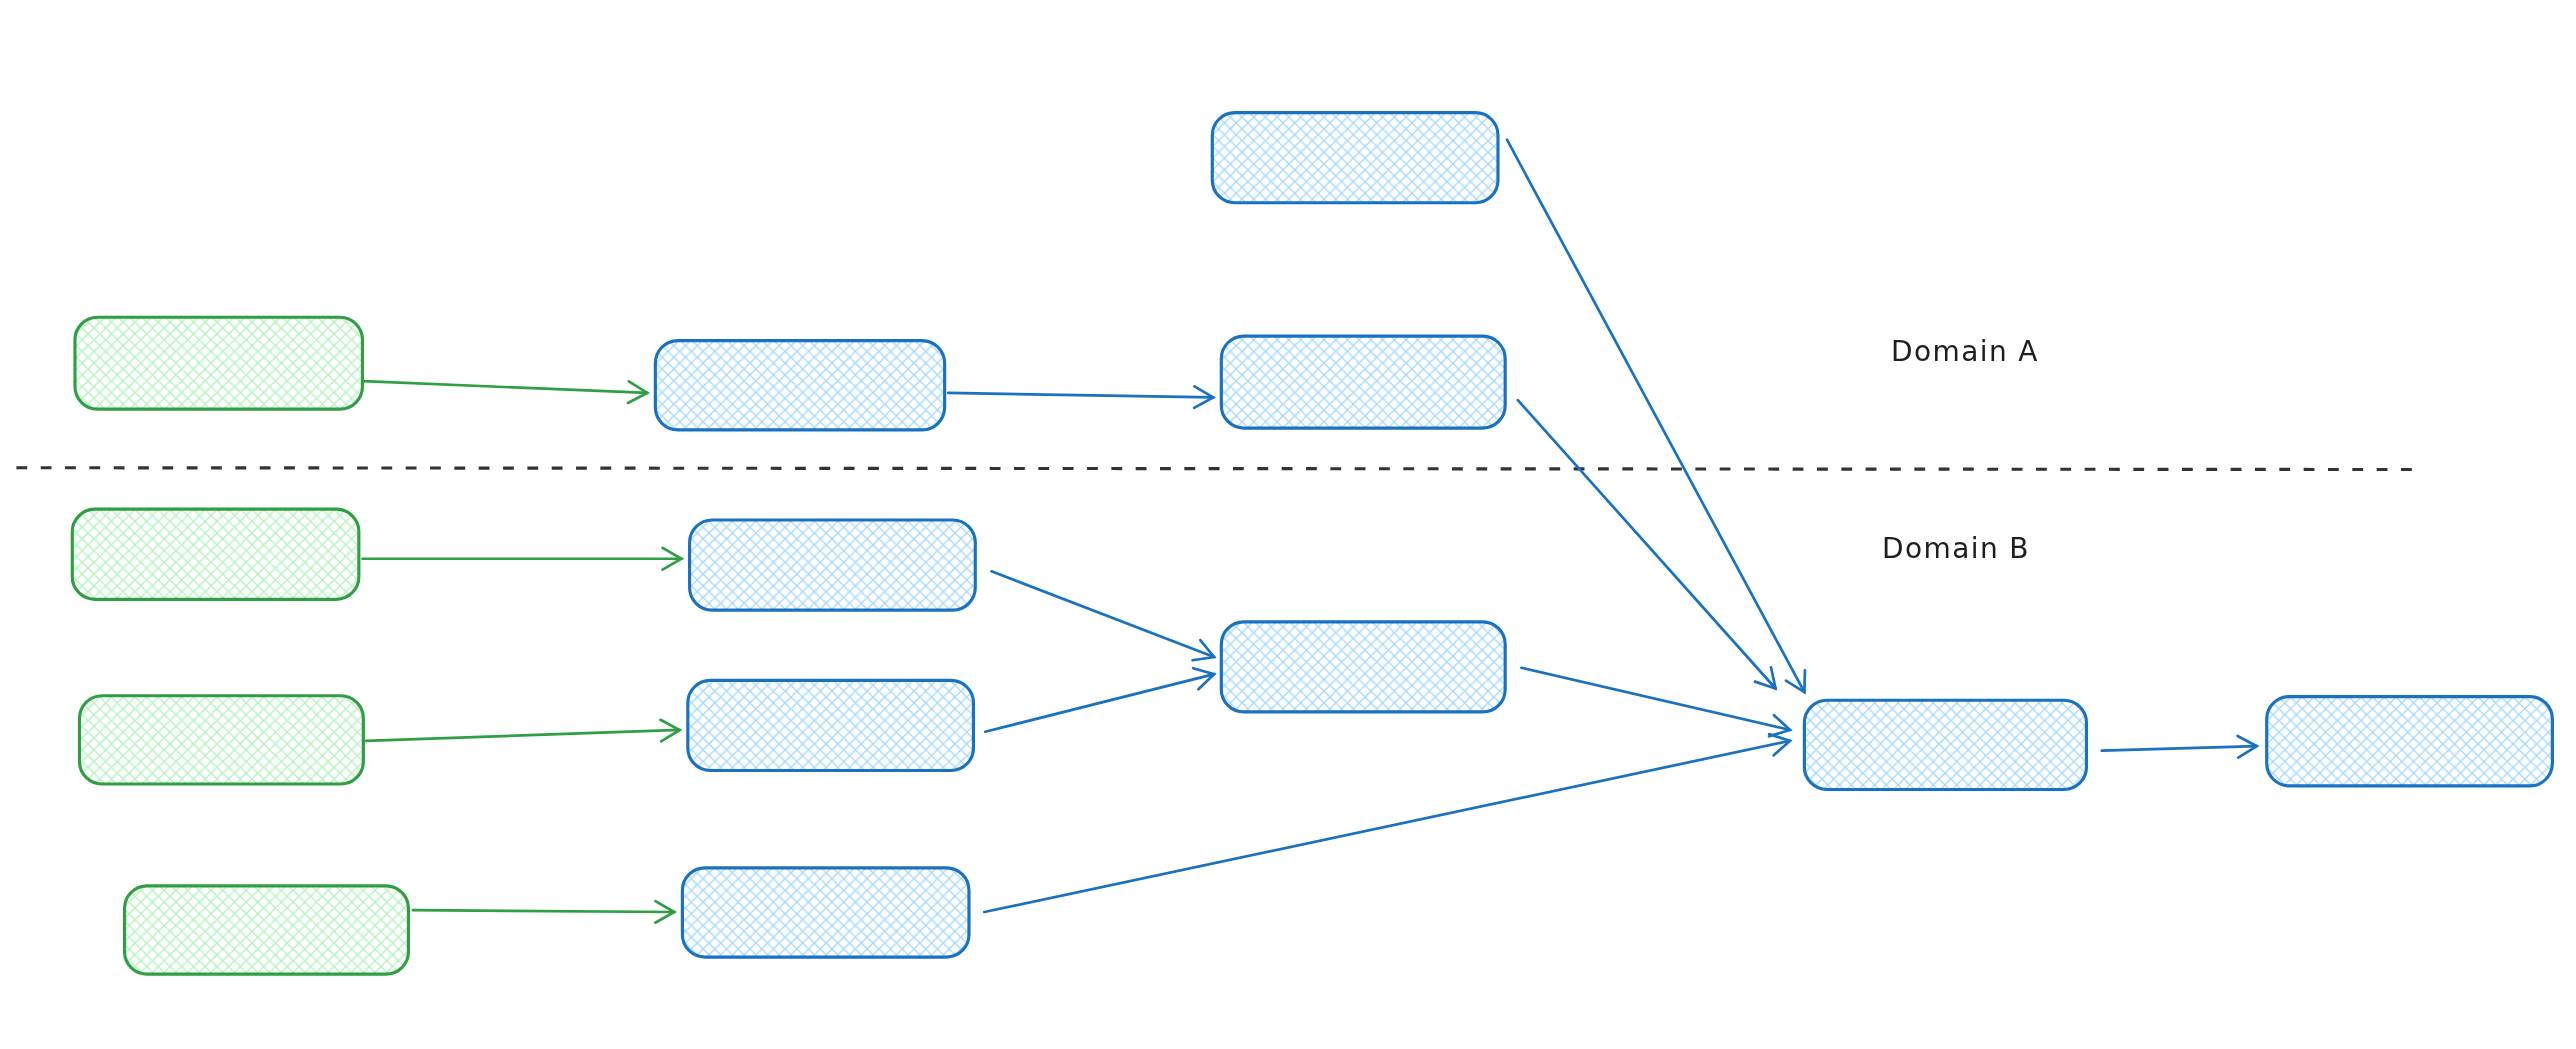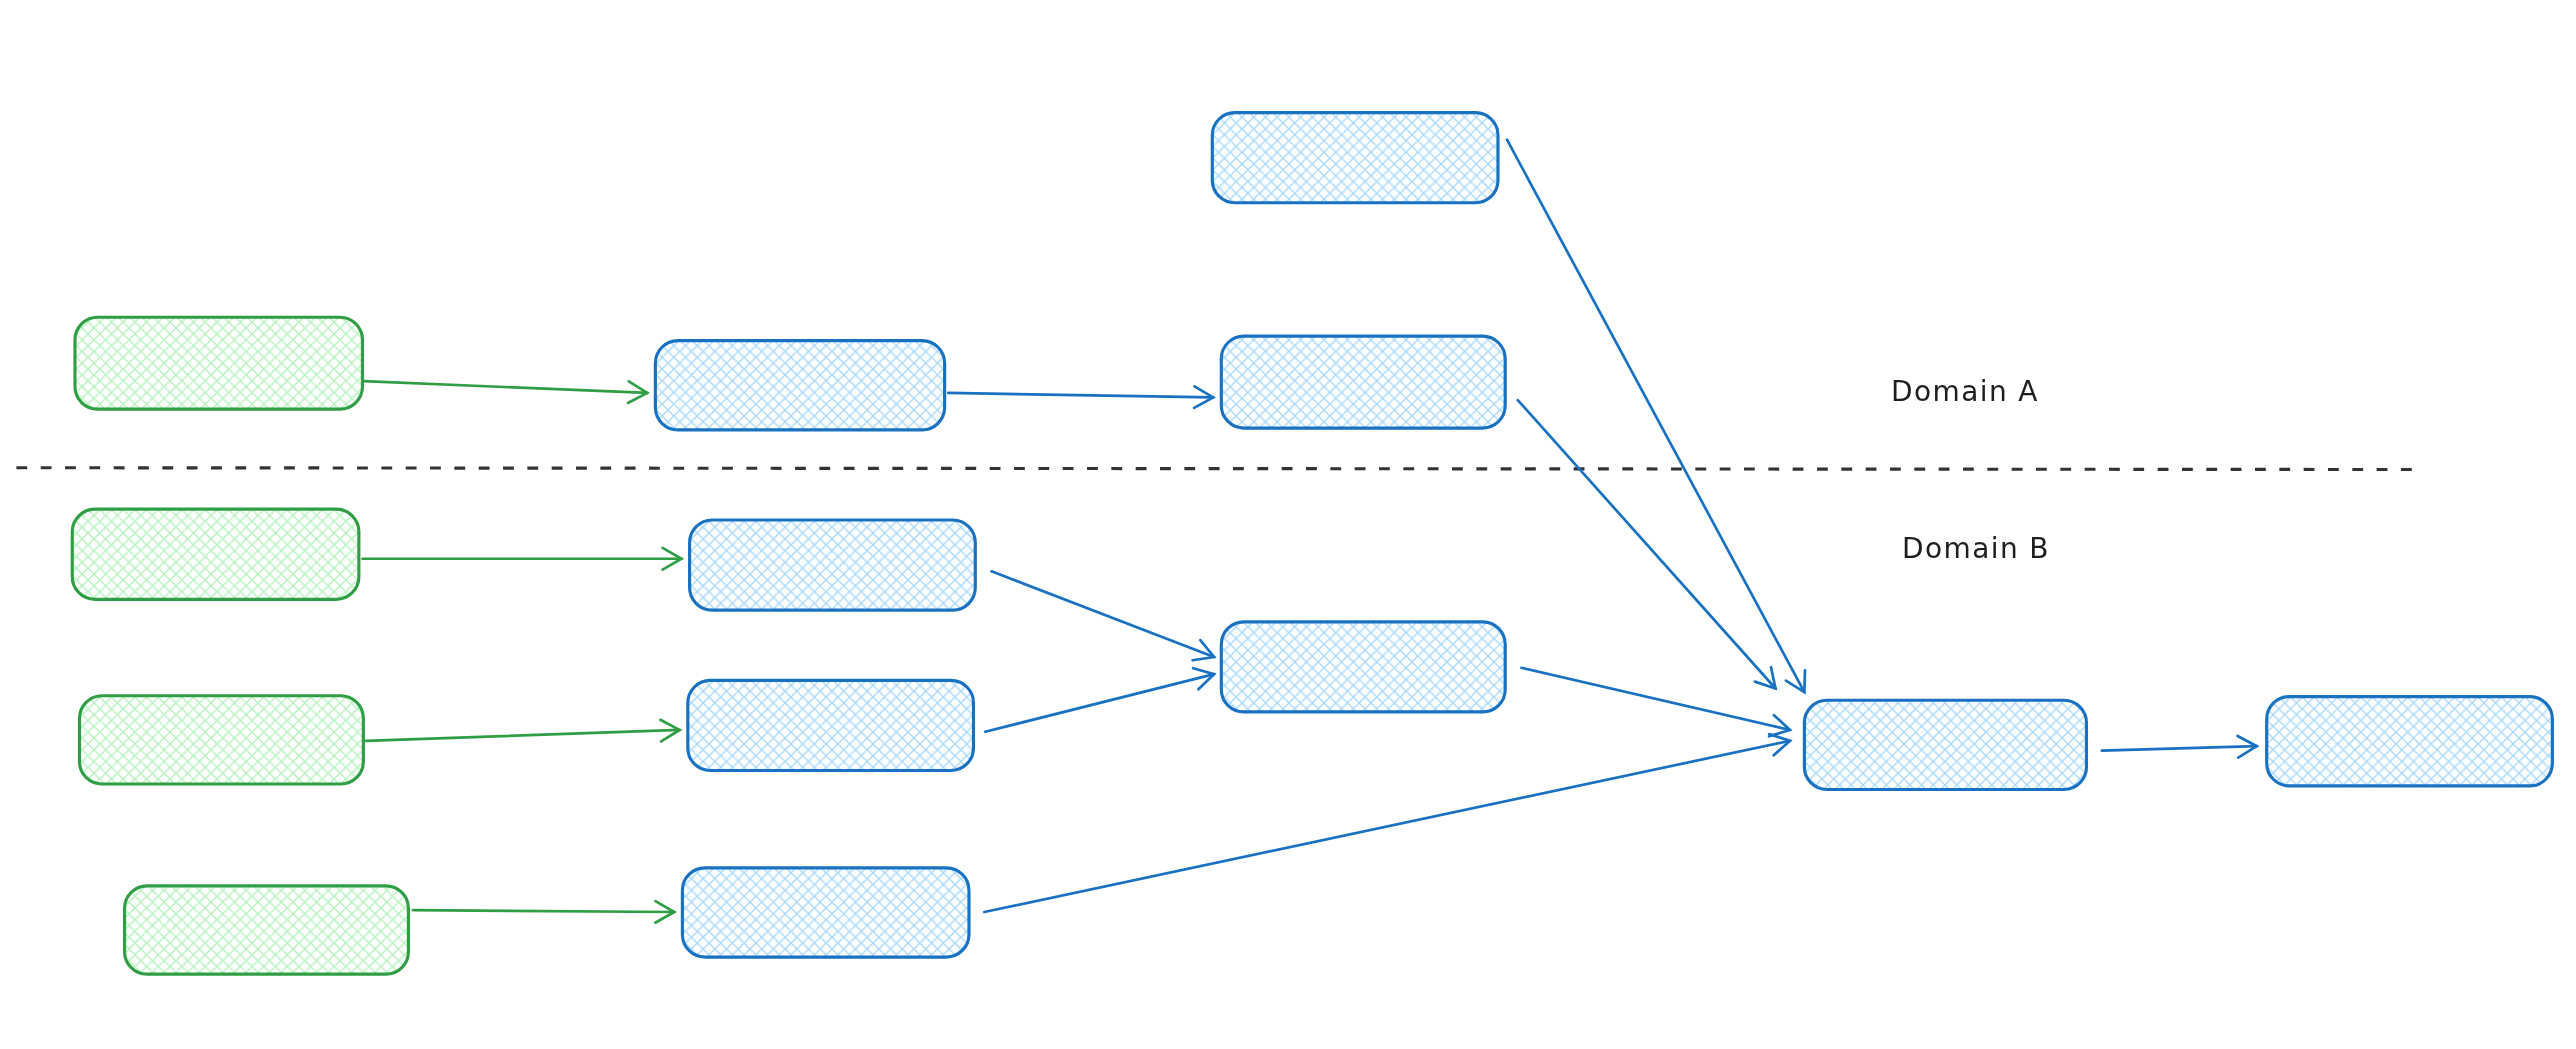--- a/index.html
+++ b/index.html
@@ -68,16 +68,16 @@
       <rect x="80" y="565" width="318" height="100" rx="25" ry="25" fill="url(#hatch-green)" stroke="#2f9e44" stroke-width="3.5"></rect>
       <rect x="765" y="577" width="317" height="100" rx="25" ry="25" fill="url(#hatch-blue)" stroke="#1971c2" stroke-width="3.5"></rect>
       <rect x="88" y="772" width="315" height="98" rx="25" ry="25" fill="url(#hatch-green)" stroke="#2f9e44" stroke-width="3.5"></rect>
       <rect x="763" y="755" width="317" height="100" rx="25" ry="25" fill="url(#hatch-blue)" stroke="#1971c2" stroke-width="3.5"></rect>
       <rect x="1355" y="690" width="315" height="100" rx="25" ry="25" fill="url(#hatch-blue)" stroke="#1971c2" stroke-width="3.5"></rect>
       <rect x="138" y="983" width="315" height="98" rx="25" ry="25" fill="url(#hatch-green)" stroke="#2f9e44" stroke-width="3.5"></rect>
       <rect x="757" y="963" width="318" height="99" rx="25" ry="25" fill="url(#hatch-blue)" stroke="#1971c2" stroke-width="3.5"></rect>
       <rect x="2002" y="777" width="313" height="99" rx="25" ry="25" fill="url(#hatch-blue)" stroke="#1971c2" stroke-width="3.5"></rect>
       <rect x="2515" y="773" width="317" height="99" rx="25" ry="25" fill="url(#hatch-blue)" stroke="#1971c2" stroke-width="3.5"></rect>
     </svg>
-  <div class="domain-label" style="left: 1891px; top: 335px; color: rgb(30, 30, 30); margin-top: 40px;">Domain A</div>
-  <div class="domain-label" style="left: 1882px; top: 532px; color: rgb(30, 30, 30); margin-left: 20px;">Domain B</div>
+  <div class="domain-label" style="left: 1891px; top: 335px; color: rgb(30, 30, 30);">Domain A</div>
+  <div class="domain-label" style="left: 1882px; top: 532px; color: rgb(30, 30, 30);">Domain B</div>
 </div>
 
 
 </body></html>

